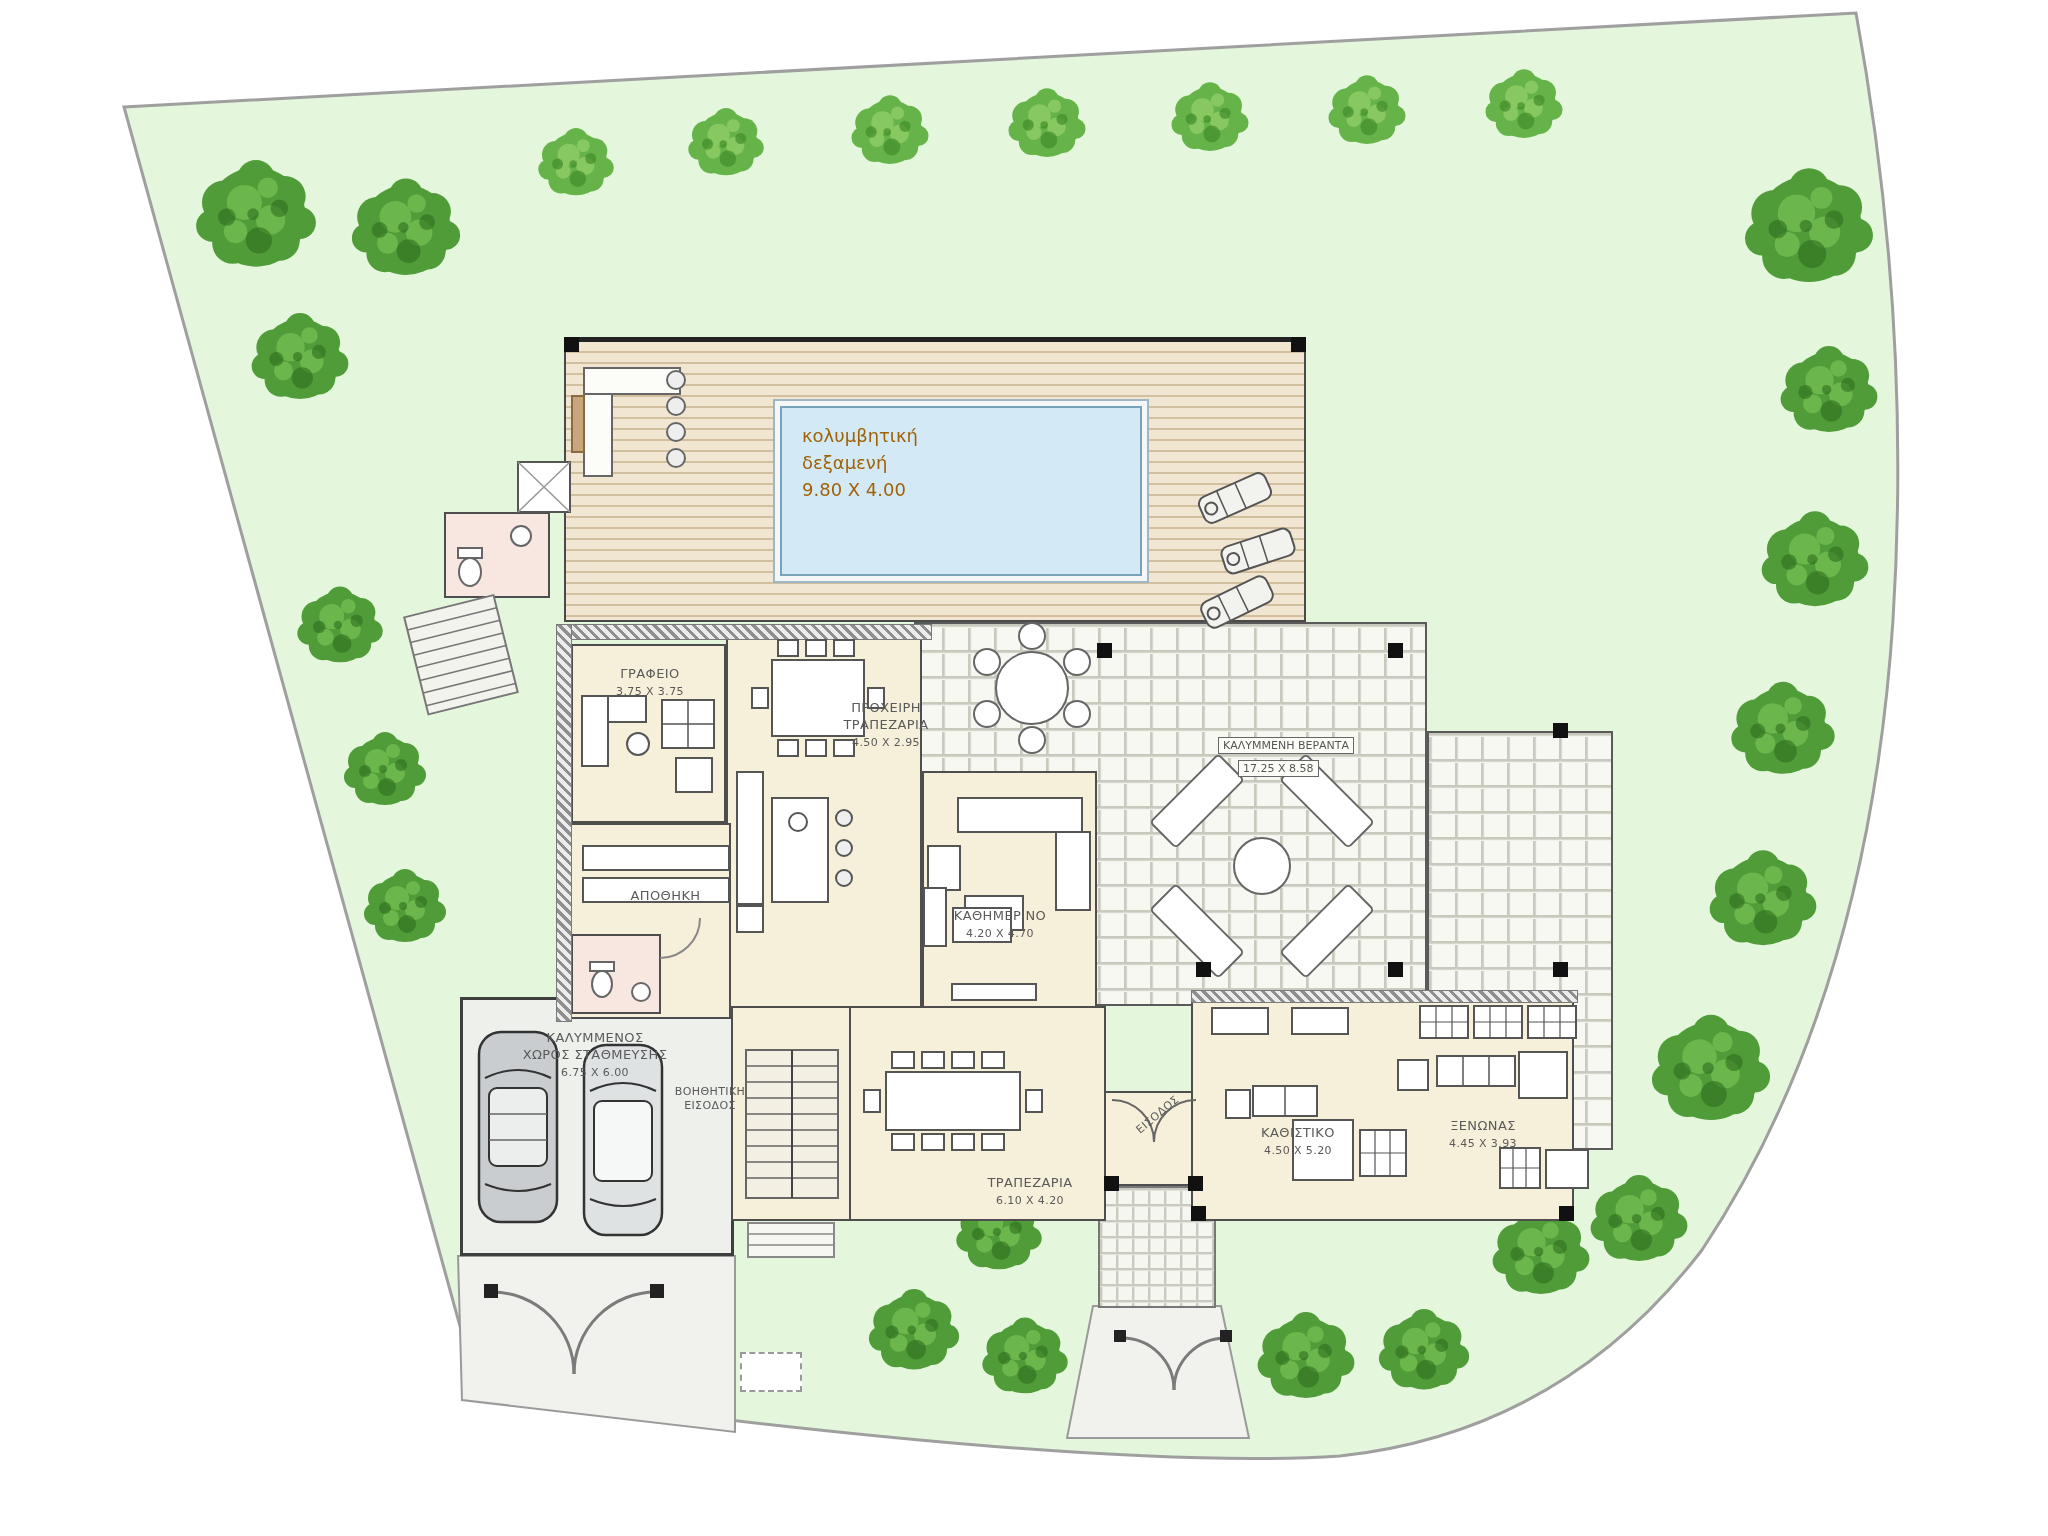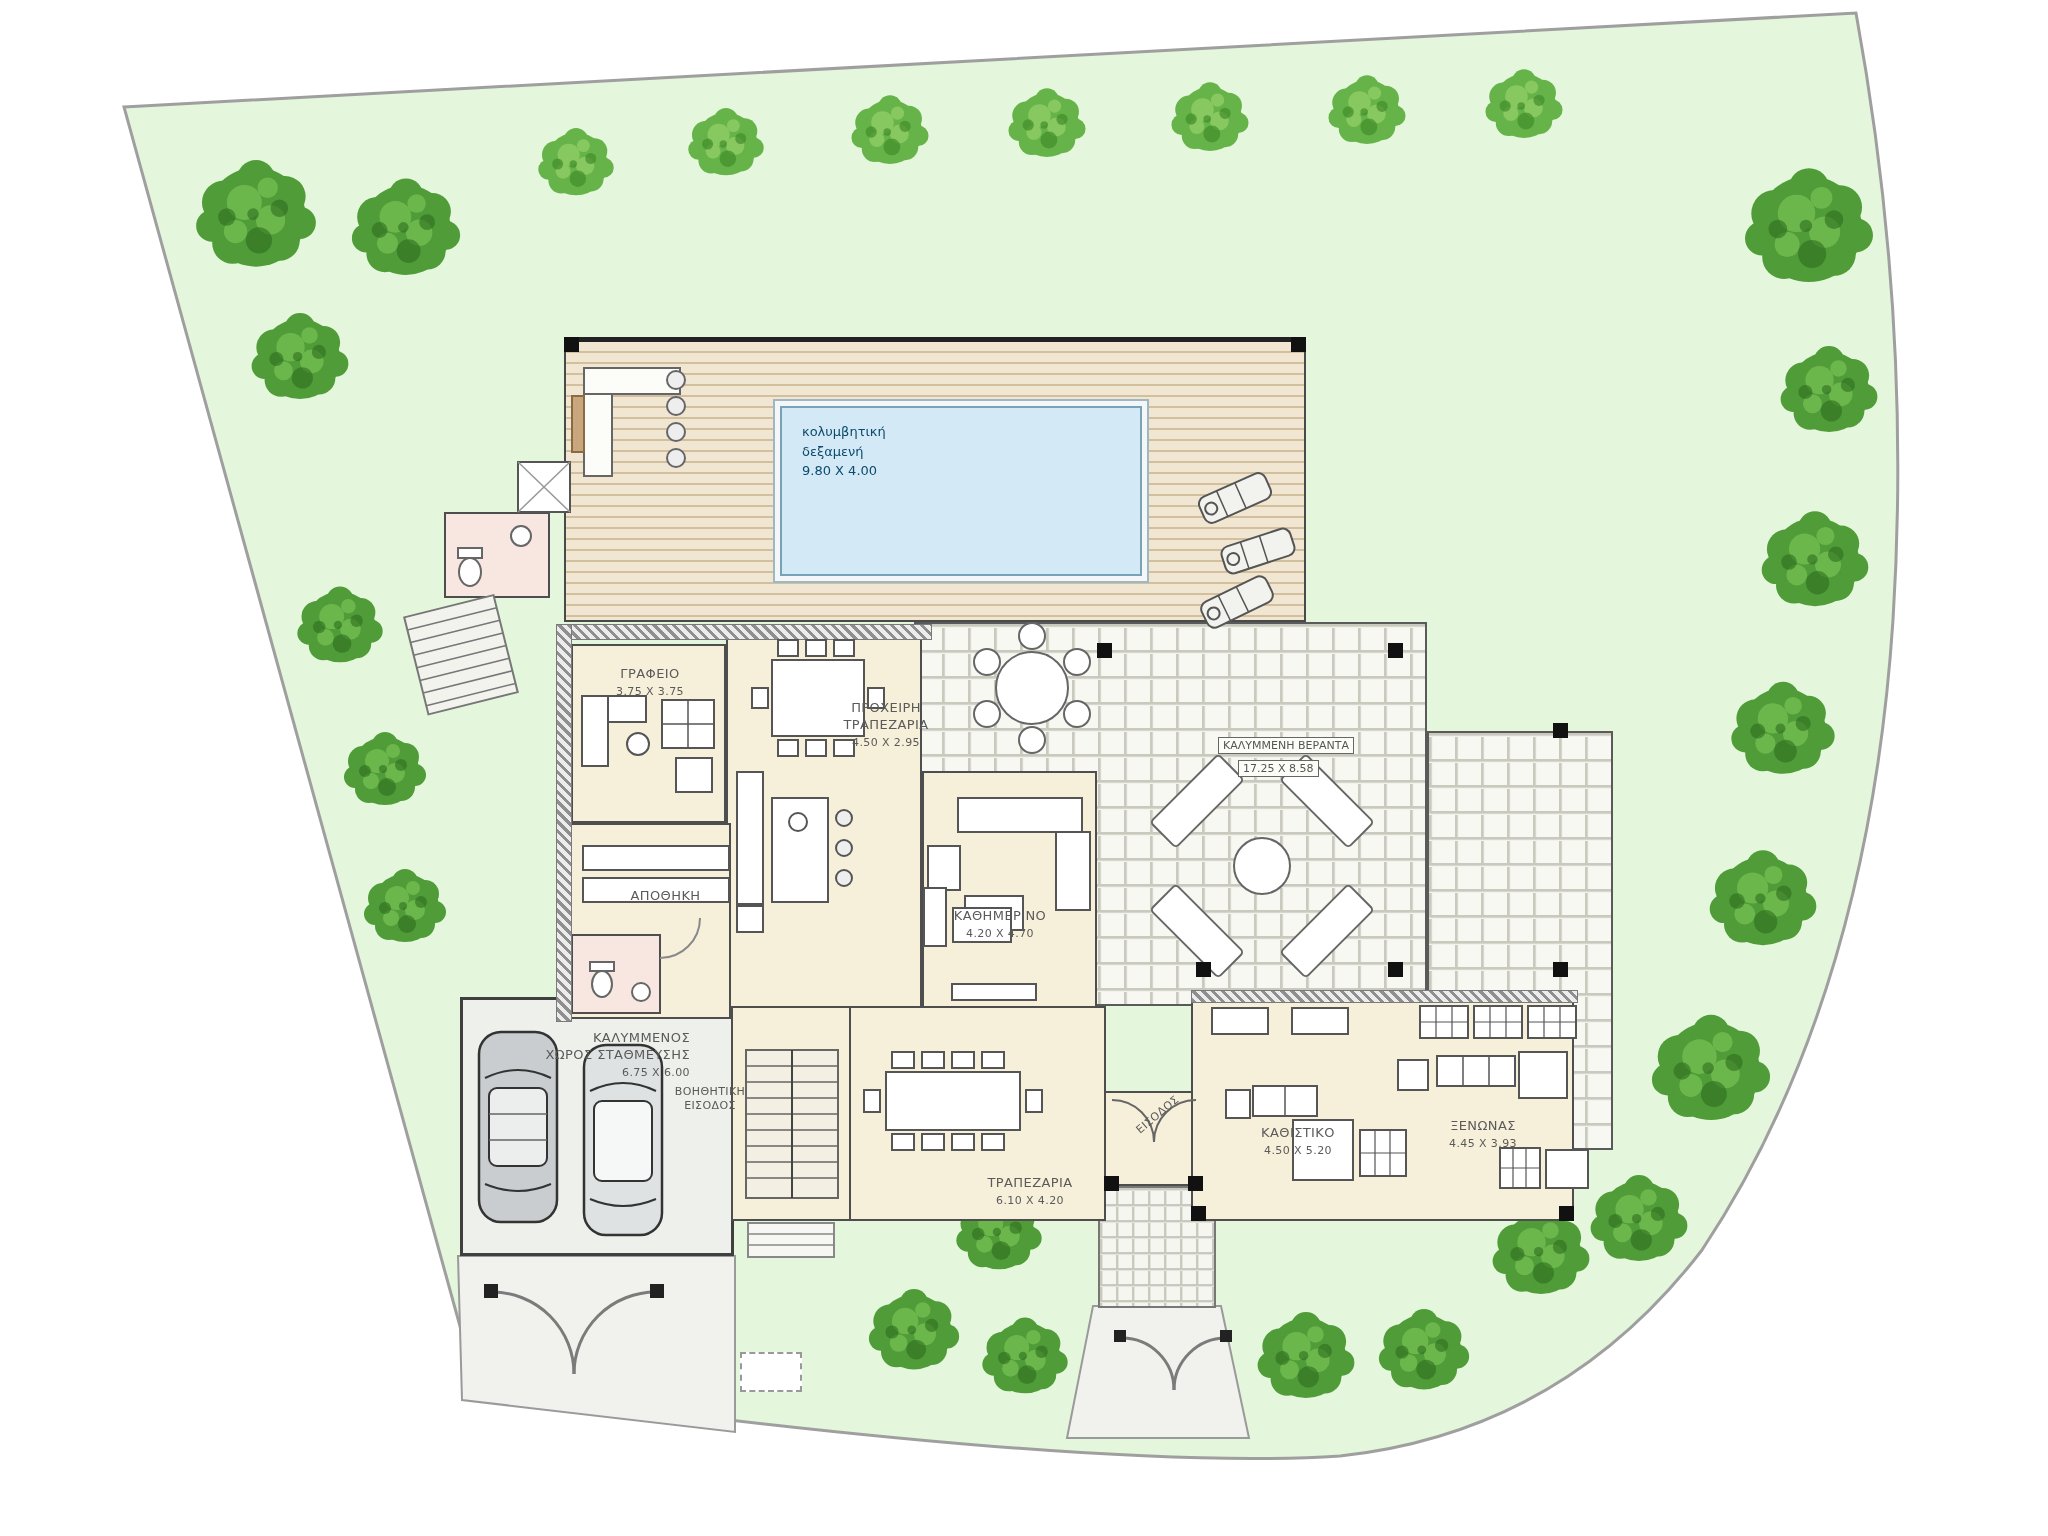--- a/index.html
+++ b/index.html
@@ -25,21 +25,21 @@
                       linear-gradient(to right,#c9c9bd 2px,#ffffff 4px,transparent 4px);
      background-size:26px 26px;border:2px solid #5a5a5a;z-index:5;}
   .tiles-small{background-color:#f6f6f1;
      background-image:linear-gradient(to bottom,#c9c9bd 2px,#ffffff 3px,transparent 3px),
                       linear-gradient(to right,#c9c9bd 2px,#ffffff 3px,transparent 3px);
      background-size:16px 16px;border:2px solid #777;z-index:6;}
   #garage{background:#eef0ec;border:3px solid #3f3f3f;z-index:8;}
   .floor{z-index:10;}
   svg.layer{position:absolute;left:0;top:0;z-index:2;}
   svg#furniture{z-index:20;}
-  .poolText{position:absolute;color:#0c4a6e;font-size:13px;line-height:1.5;text-align:left;z-index:30;}
+  .poolText{position:absolute;color:#a16207;font-size:18px;line-height:1.5;text-align:left;z-index:30;}
 </style>
 </head>
 <body>
 
 <div id="canvas">
 
   <svg class="layer" width="2048" height="1536" viewBox="0 0 2048 1536">
     <defs>
       <symbol id="treeA" viewBox="0 0 100 100">
         <g fill="#66b449">
@@ -400,21 +400,21 @@
   </div>
 
   <div class="label" style="left:935px;top:908px;width:130px;">
     <span>ΚΑΘΗΜΕΡΙΝΟ</span><br><span class="dims">4.20 X 4.70</span>
   </div>
 
   <div class="label" style="left:608px;top:888px;width:115px;">
     <span>ΑΠΟΘΗΚΗ</span>
   </div>
 
-  <div class="label" style="left:500px;top:1030px;width:190px;text-align:right;">
+  <div class="label" style="left:500px;top:1030px;width:190px;">
     <span>ΚΑΛΥΜΜΕΝΟΣ</span><br>
     <span>ΧΩΡΟΣ ΣΤΑΘΜΕΥΣΗΣ</span><br>
     <span class="dims">6.75 X 6.00</span>
   </div>
 
   <div class="label" style="left:655px;top:1038px;width:110px;font-size:11px;margin-top:47px;">
     <span>ΒΟΗΘΗΤΙΚΗ</span><br>
     <span>ΕΙΣΟΔΟΣ</span>
   </div>
 

